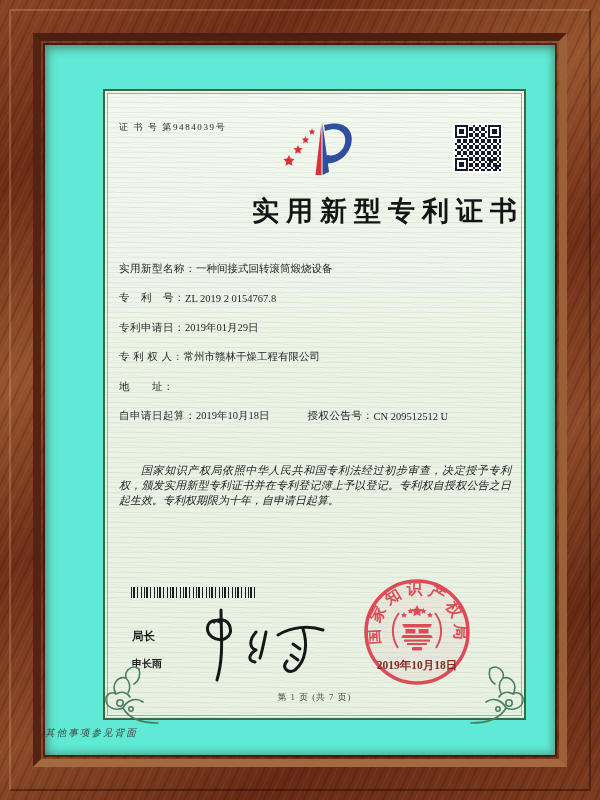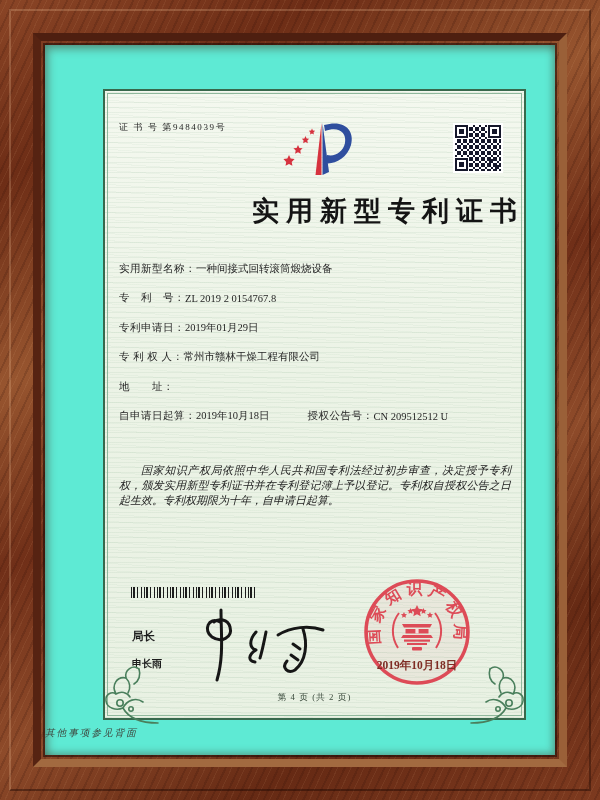--- a/index.html
+++ b/index.html
@@ -237,17 +237,17 @@
         <path d="M60,60 C42,60 30,54 25,45 C18,48 9,45 8,38 C7,31 14,28 18,31 C13,22 19,13 28,15 C26,7 35,1 41,6"></path>
         <path d="M25,45 C29,37 38,34 45,39"></path>
         <path d="M18,31 C23,28 29,29 32,34"></path>
         <path d="M28,15 C32,19 33,25 30,30"></path>
         <path d="M41,6 C43,12 41,18 36,21"></path>
         <circle cx="22" cy="40" r="3.2"></circle>
         <circle cx="33" cy="46" r="2.2"></circle>
       </g>
     </svg>
 
-    <div class="page-footer">第 4 页 (共 2 页)</div>
+    <div class="page-footer">第 1 页 (共 7 页)</div>
   </div>
 
   <div class="back-note">其他事项参见背面</div>
 </div>
 
 </body></html>

